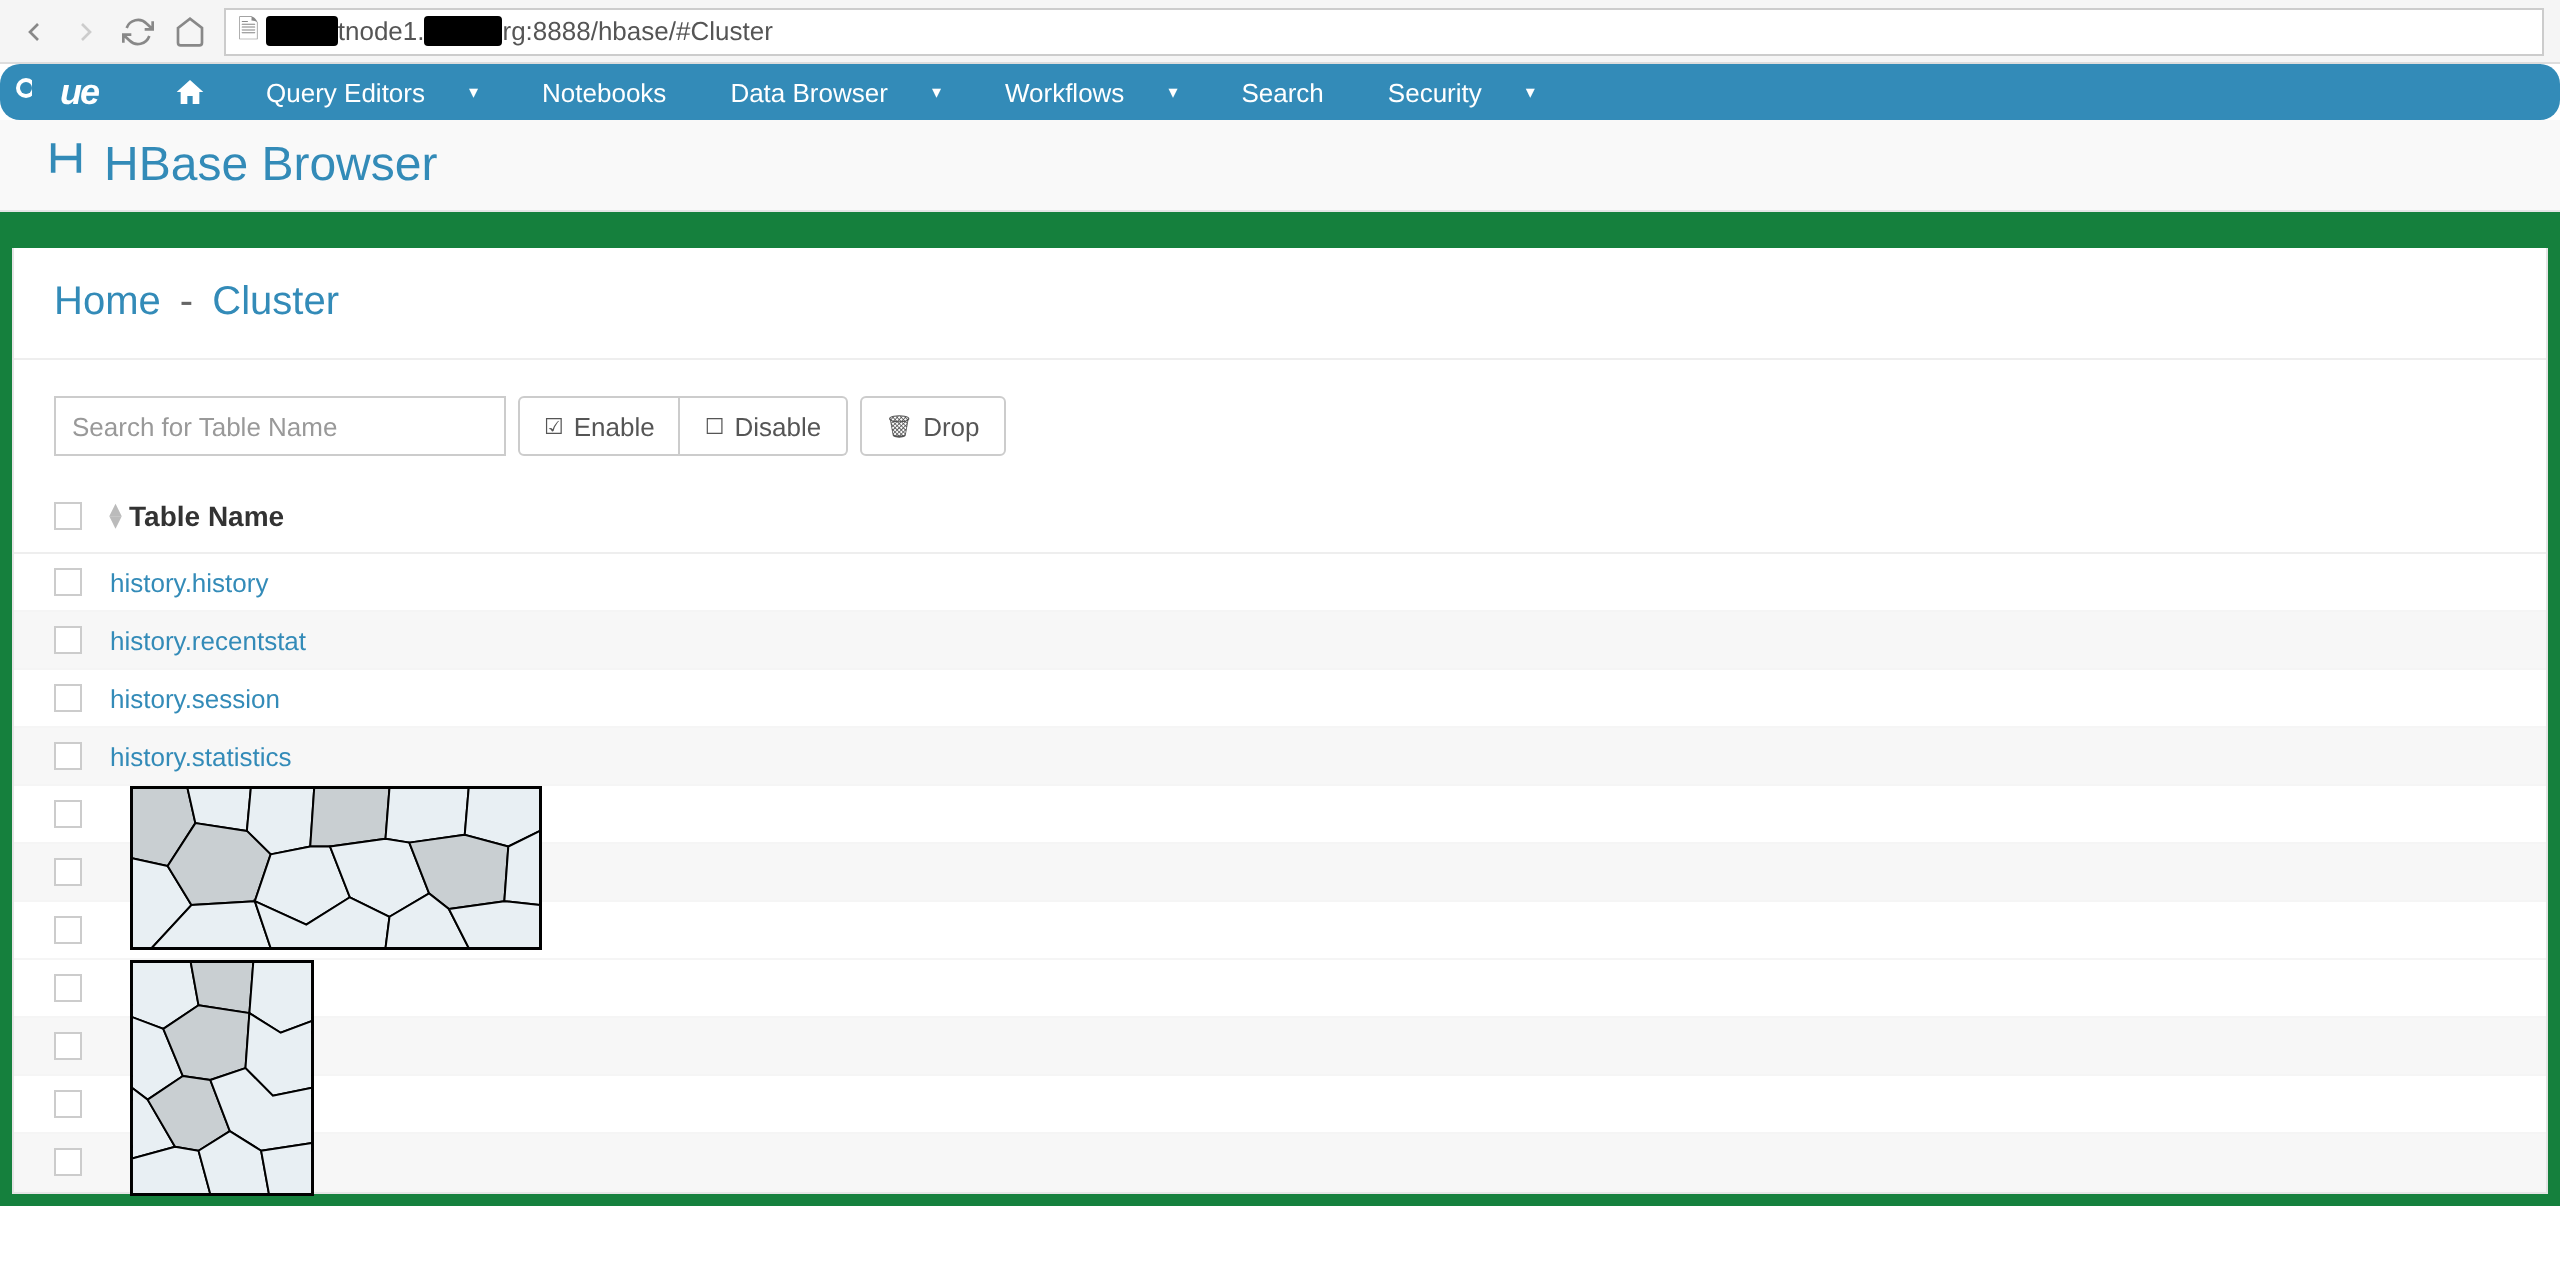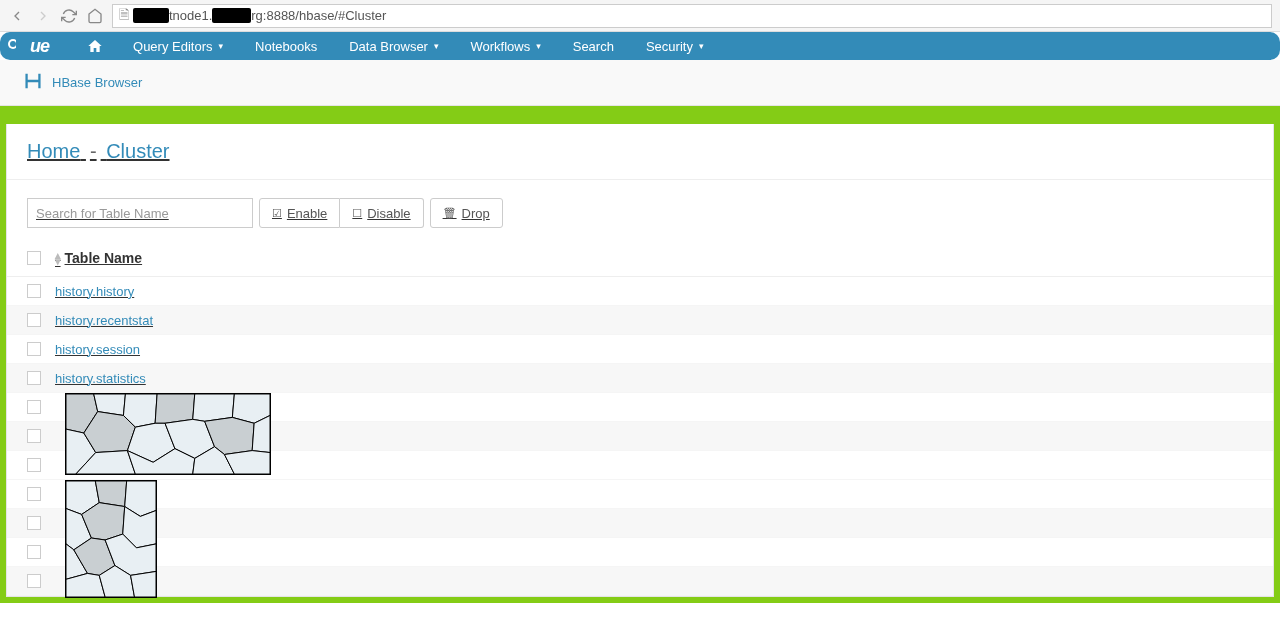--- a/index.html
+++ b/index.html
@@ -10,31 +10,31 @@
     .chrome-btn { width: 18px; height: 18px; display: flex; align-items: center; justify-content: center; color: #888; cursor: pointer; }
     .chrome-btn svg { width: 16px; height: 16px; }
     .url-bar { flex: 1; height: 24px; background: #fff; border: 1px solid #ccc; display: flex; align-items: center; padding: 0 6px; font-size: 13px; color: #555; }
     .url-bar .doc-icon { margin-right: 4px; color: #888; }
     .url-redacted { background: #000; color: #000; display: inline-block; border-radius: 2px; }
     
     
     .top-nav { height: 28px; background: #338bb8; display: flex; align-items: center; padding: 0 8px; color: #fff; font-size: 13px; border-radius: 10px; }
     .hue-logo { font-weight: bold; font-size: 18px; letter-spacing: -1px; margin-right: 24px; display: flex; align-items: center; }
     .hue-logo-icon { display:inline-block; margin-right:2px; }
-    .nav-item { padding: 0 16px; height: 28px; display: flex; align-items: center; cursor: pointer; gap: 6px; font-weight: 500; }
+    .nav-item { padding: 0 16px; height: 28px; display: flex; align-items: center; cursor: pointer; gap: 22px; font-weight: 500; }
     .nav-item .chev { font-size: 9px; }
     .home-nav { padding: 0 14px; }
     
     
     .sub-header { height: 46px; background: #f9f9f9; border-bottom: 1px solid #e5e5e5; display: flex; align-items: center; padding: 0 22px; }
-    .sub-header-title { font-size: 13px; color: #338bb8; font-weight: 500; display: flex; align-items: center; gap: 8px; }
+    .sub-header-title { font-size: 24px; color: #338bb8; font-weight: 500; display: flex; align-items: center; gap: 8px; }
     .hbase-icon { color: #338bb8; }
     
     
-    .content-shell { padding: 18px 6px 6px 6px; background: #84cc16; text-decoration: underline; }
+    .content-shell { padding: 18px 6px 6px 6px; background: #15803d; }
     .content-panel { background: #fff; border: 1px solid #e5e5e5; border-top:none; }
     
     
     .breadcrumb { padding: 16px 20px; font-size: 20px; font-weight: 500; border-bottom: 1px solid #eee;}
     .breadcrumb a { color: #338bb8; text-decoration: none; }
     .breadcrumb .sep { color: #666; margin: 0 4px; }
     
     
     .toolbar { padding: 18px 20px 12px 20px; display: flex; gap: 6px; align-items: center; }
     .search-input { width: 226px; height: 30px; border: 1px solid #ccc; padding: 0 8px; font-size: 13px; color: #555; }

